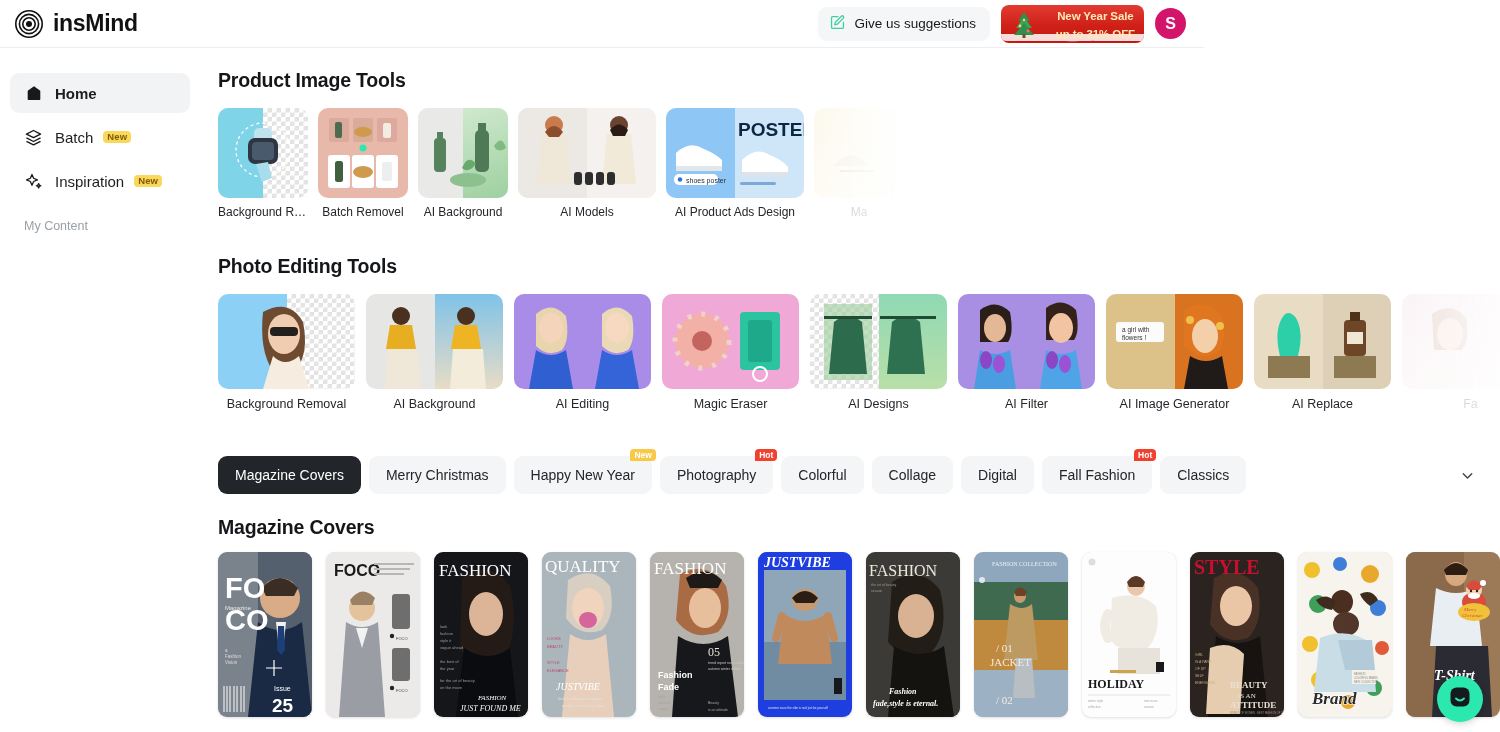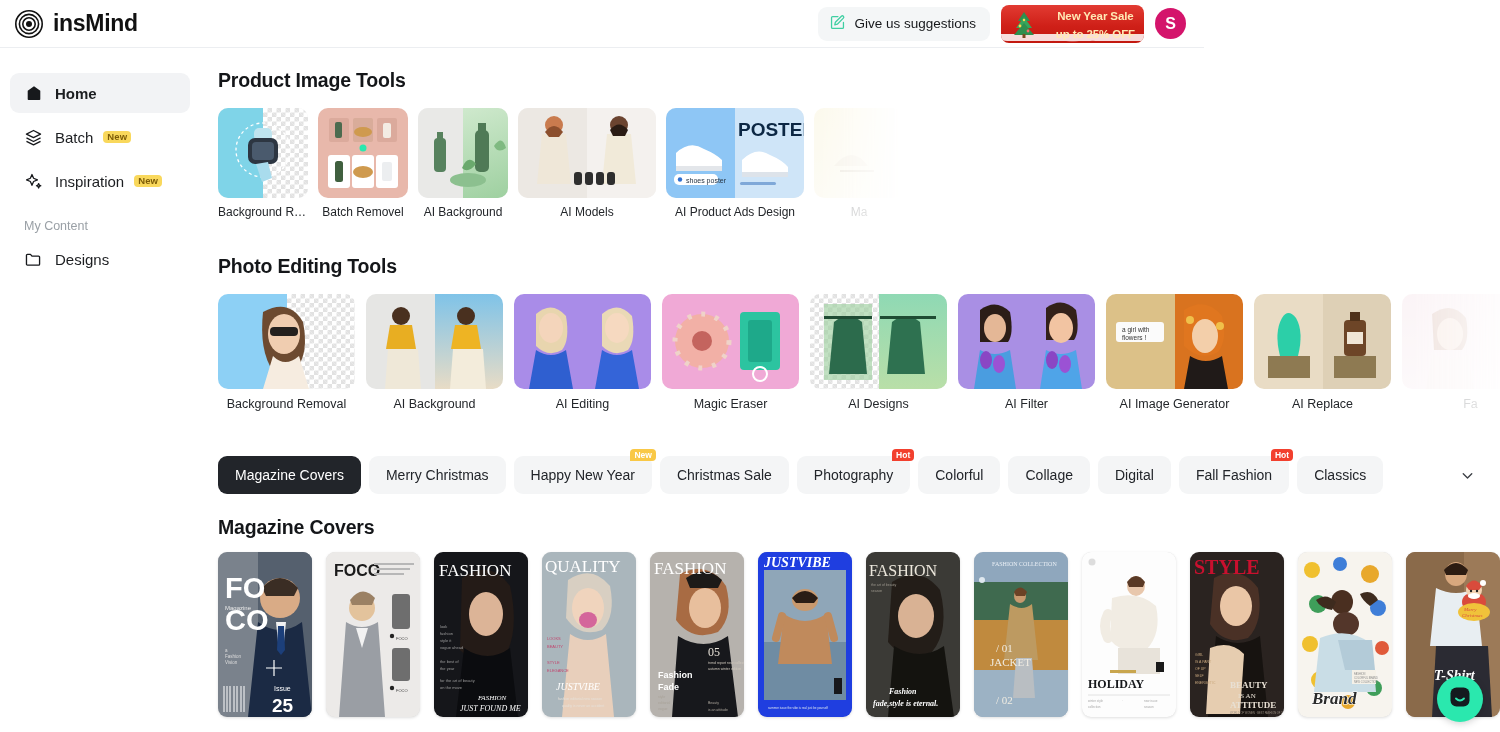--- a/index.html
+++ b/index.html
@@ -209,21 +209,21 @@
           <polygon points="17,10 25,21 9,21" fill="#37a65b"></polygon>
           <polygon points="17,16 27,28 7,28" fill="#2f8f4e"></polygon>
           <rect x="15.5" y="27" width="3" height="4" fill="#7a4a22"></rect>
           <circle cx="13" cy="19" r="1.4" fill="#ffd94a"></circle>
           <circle cx="21" cy="24" r="1.4" fill="#ff6b6b"></circle>
           <circle cx="17" cy="13" r="1.2" fill="#ffd94a"></circle>
         </svg>
       </span>
       <span class="sale-txt">
         <span class="sale-l1">New Year Sale</span><br>
-        <span class="sale-l2">up to 25% OFF</span>
+        <span class="sale-l2">up to 31% OFF</span>
       </span>
     </div>
 
     <div class="avatar">
       <span>S</span>
     </div>
   </div>
 </div>
 
 <div class="sidebar">
@@ -255,28 +255,20 @@
         <path d="M8.4 2.6l1.7 4 4 1.7-4 1.7-1.7 4-1.7-4-4-1.7 4-1.7z"></path>
         <path d="M15.4 12.2l.7 1.6 1.6.7-1.6.7-.7 1.6-.7-1.6-1.6-.7 1.6-.7z"></path>
       </svg>
     </span>
     <span>Inspiration</span>
     <span class="badge-new">New</span>
   </div>
 
   <div class="nav-section">My Content</div>
 
-  <div class="nav-item">
-    <span class="nav-icon">
-      <svg width="19" height="19" viewBox="0 0 20 20" fill="none" stroke="#17191c" stroke-width="1.4" stroke-linejoin="round">
-        <path d="M2.6 5.6a1 1 0 011-1h3.2l1.6 1.9h7a1 1 0 011 1v7.4a1 1 0 01-1 1H3.6a1 1 0 01-1-1z"></path>
-      </svg>
-    </span>
-    <span>Designs</span>
-  </div>
 </div>
 
 <div class="main">
 
   <div class="sec-title pt-head">Product Image Tools</div>
 
   <div class="pt-row">
 
 
     <div class="tool-card">
@@ -530,23 +522,20 @@
       <span>Magazine Covers</span>
     </div>
     <div class="tab">
       <span>Merry Christmas</span>
     </div>
     <div class="tab">
       <span>Happy New Year</span>
       <span class="tab-badge new">New</span>
     </div>
     <div class="tab">
-      <span>Christmas Sale</span>
-    </div>
-    <div class="tab">
       <span>Photography</span>
       <span class="tab-badge hot">Hot</span>
     </div>
     <div class="tab">
       <span>Colorful</span>
     </div>
     <div class="tab">
       <span>Collage</span>
     </div>
     <div class="tab">

